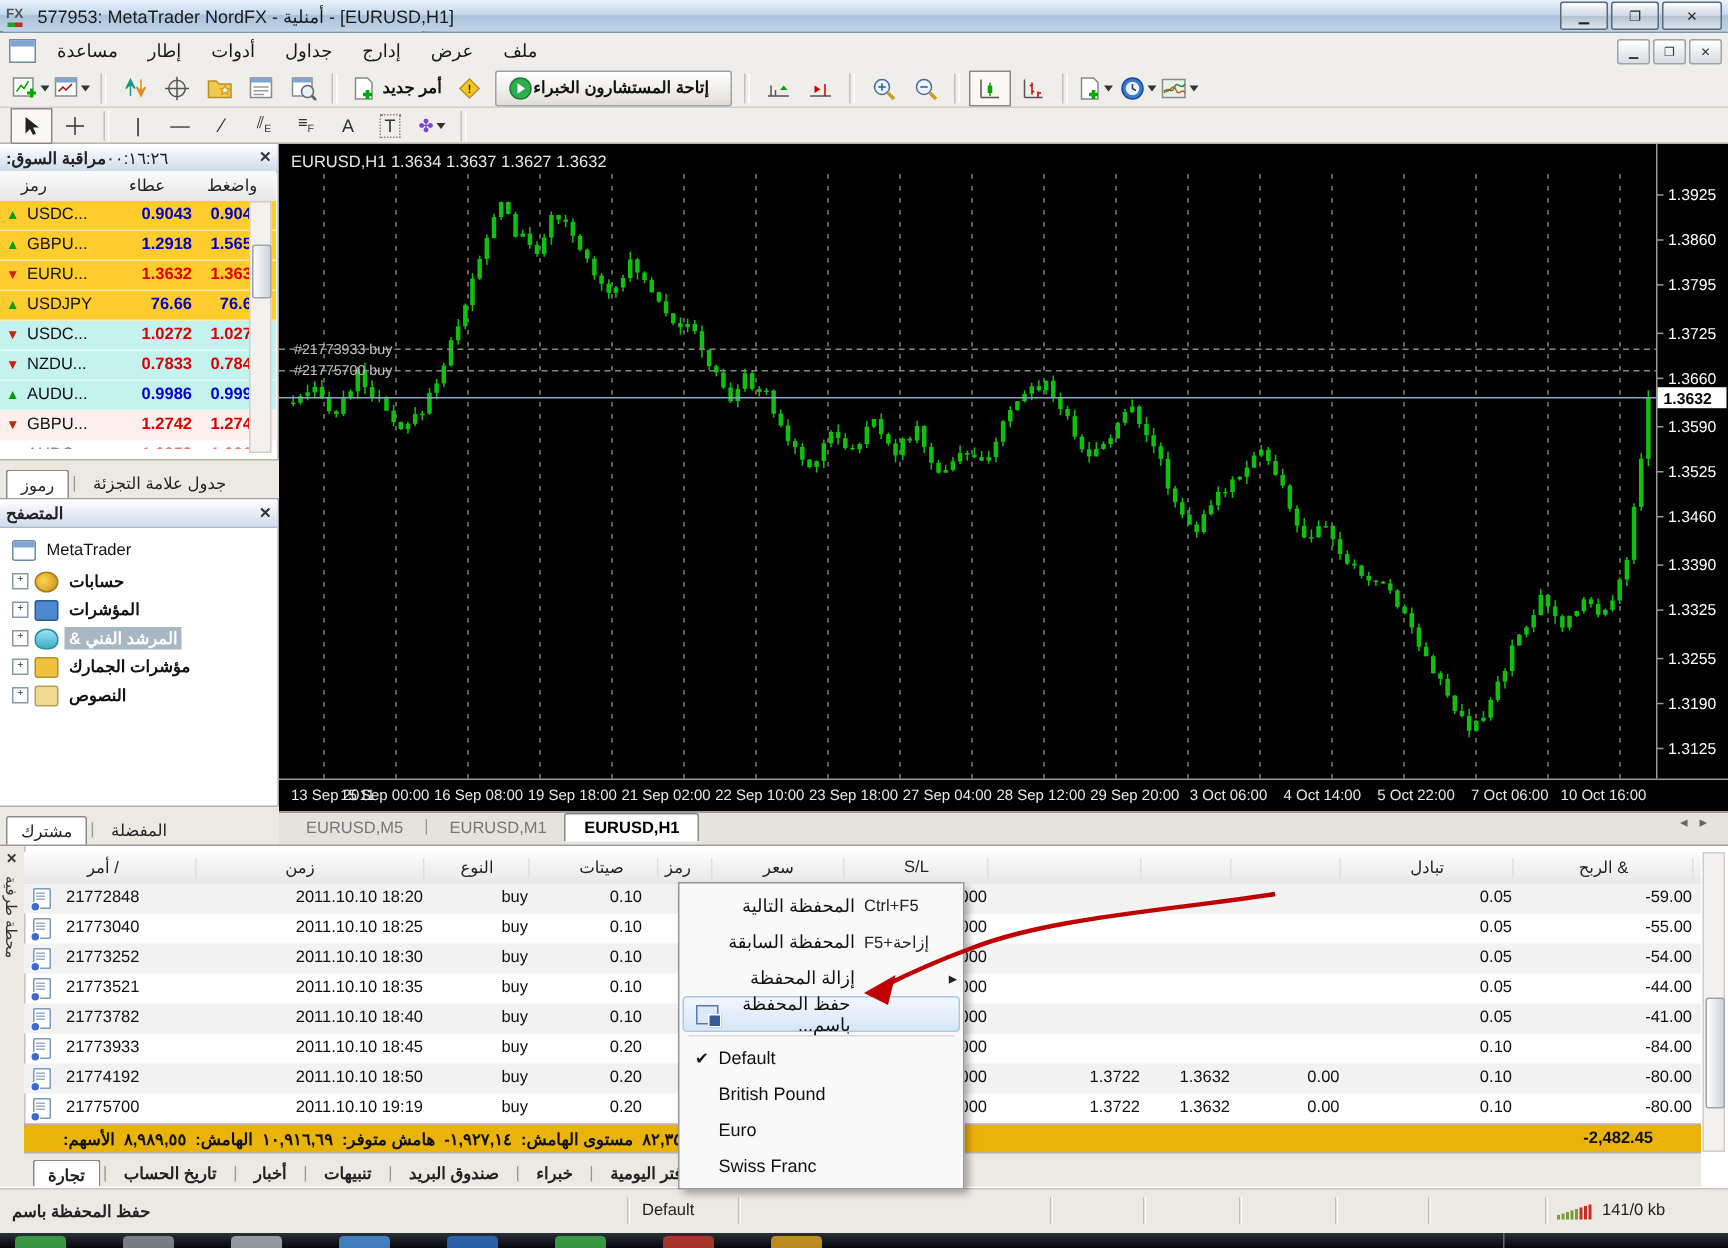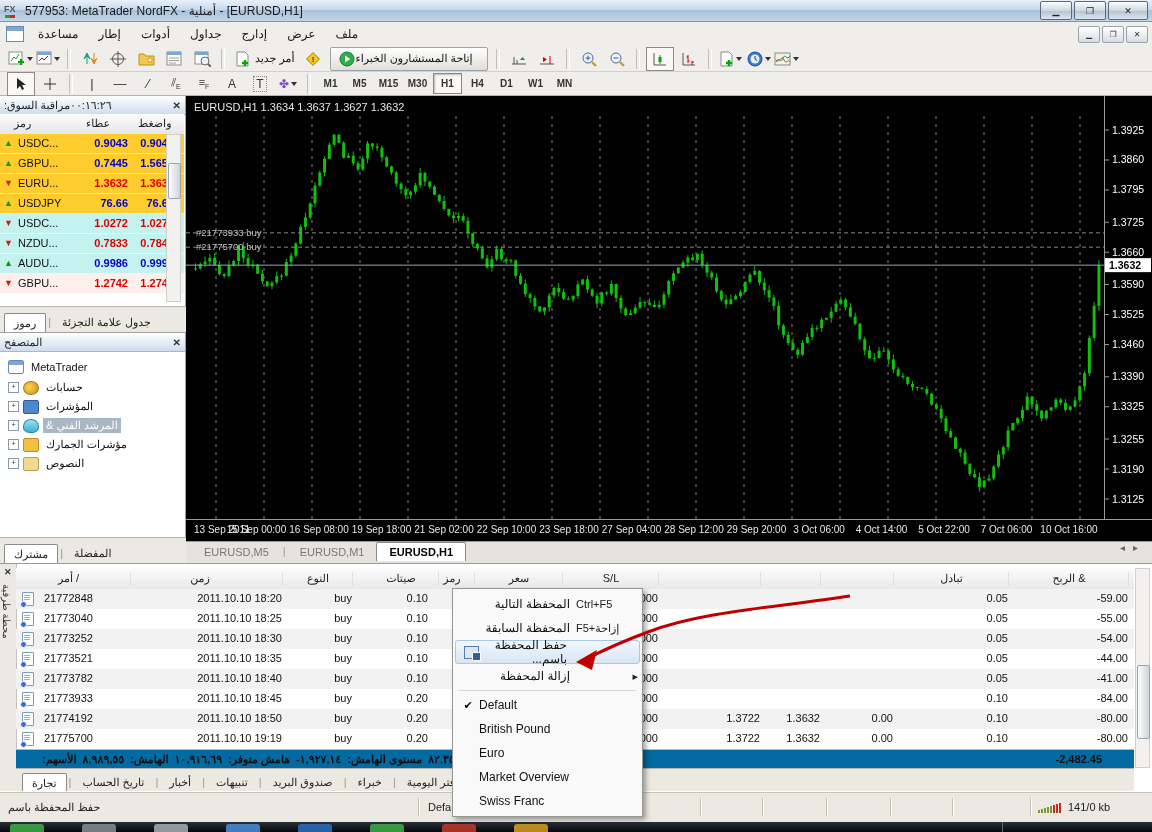--- a/index.html
+++ b/index.html
@@ -81,21 +81,21 @@
   #term-strip .x{position:absolute;top:3px;left:4px;font:bold 9px "Liberation Sans",sans-serif;color:#333;}
   #term-side-label{position:absolute;top:20px;left:1px;writing-mode:vertical-rl;font-size:10px;color:#333;}
   #term-header{position:absolute;left:16px;top:4px;width:1118px;height:21px;background:linear-gradient(#fcfcfc,#e8e8e8);border-bottom:1px solid #c8c8c8;}
   .thcell{position:absolute;top:4px;font-size:11px;color:#222;text-align:center;border-right:1px solid #e0e0e0;height:14px;}
   .trow{position:absolute;left:16px;width:1118px;height:20px;}
   .trow.odd{background:#f2f2f2;}
   .tcell{position:absolute;top:3px;font-size:11px;color:#111;white-space:nowrap;}
   .ordico{position:absolute;left:6px;top:3px;width:10px;height:12px;background:#fff;border:1px solid #7a9ac0;border-radius:1px;}
   .ordico:after{content:"";position:absolute;left:1px;top:2px;width:6px;height:1px;background:#9ab0c8;box-shadow:0 2px 0 #9ab0c8,0 4px 0 #9ab0c8;}
   .ordico:before{content:"";position:absolute;left:-3px;bottom:-3px;width:5px;height:5px;border-radius:50%;background:#3a6ad4;border:1px solid #fff;z-index:1;}
-  #term-summary{position:absolute;left:16px;top:185px;width:1118px;height:19px;background:#0369a1;border-top:1px solid #b8b8b8;
+  #term-summary{position:absolute;left:16px;top:185px;width:1118px;height:19px;background:#eab308;border-top:1px solid #b8b8b8;
     display:flex;align-items:center;font-weight:bold;font-size:11px;color:#111;}
   #term-summary .seg{margin-left:6px;white-space:nowrap;}
   .num{direction:ltr;unicode-bidi:bidi-override;}
   #summary-profit{position:absolute;right:32px;top:3px;font-weight:bold;}
   #red-dl{position:absolute;left:18px;top:187px;width:14px;height:14px;border:1px solid #aaa;background:#f4f4f4;
     color:#c00;font:bold 10px/13px "Liberation Sans",sans-serif;text-align:center;}
   #term-tabs{position:absolute;left:16px;top:204px;width:1118px;height:24px;background:#ece9e2;border-top:1px solid #b8b4ac;
     display:flex;align-items:flex-end;padding-left:6px;box-sizing:border-box;}
   #term-scroll{position:absolute;right:2px;top:4px;width:15px;height:200px;background:#f2f1ef;border:1px solid #d0cec8;box-sizing:border-box;}
   #term-scroll .thumb{position:absolute;left:1px;top:96px;width:11px;height:72px;background:linear-gradient(90deg,#fdfdfd,#cfd4da);border:1px solid #9aa4ae;border-radius:2px;}
@@ -118,21 +118,21 @@
   .citem.eng .clabel{text-align:left;direction:ltr;}
   .csep{height:1px;background:#d8d8d8;margin:2px 6px;}
   .saveico{width:13px;height:11px;border:1px solid #5a7ab0;background:#dce8f8;position:relative;}
   .saveico:after{content:"";position:absolute;right:-3px;bottom:-3px;width:7px;height:7px;background:#3a5a9a;border:1px solid #fff;}
   .chk{font-size:11px;color:#111;}
   
   #callout{left:722px;top:574px;width:283px;height:138px;background:#fff;border:2px solid #17365d;
     box-shadow:4px 5px 7px rgba(0,0,0,.35);z-index:55;display:flex;align-items:center;justify-content:center;box-sizing:border-box;}
   #callout .txt{direction:rtl;text-align:center;font-weight:bold;font-size:15px;color:#000;line-height:1.7;padding:0 14px;}
   #arrow-svg{left:0;top:0;width:1152px;height:832px;pointer-events:none;z-index:54;}
-  .rtl{direction:rtl;}
+  .rtl{direction:rtl;font-weight:bold;}
 </style>
 </head>
 <body>
 
 <div id="win">
 
   <div id="titlebar" class="abs">
     <span id="fx-icon">FX</span>
     <span id="title-text">577953: MetaTrader NordFX - أمنلية - [EURUSD,H1]</span>
     <span style="margin-left:auto;display:flex;">
@@ -337,21 +337,20 @@
         <span class="glyph" style="font-size:12px">A</span>
       </span>
     <span class="tbtn">
         <span class="glyph" style="font-size:12px;border:1px dotted #888;padding:0 2px">T</span>
       </span>
     <span class="tbtn">
         <span class="glyph" style="font-size:12px;color:#7a4acd">✤</span>
         <span class="caret"></span>
       </span>
     <span class="tsep"></span>
-    <span id="tf-box"><span class="tf">M1</span><span class="tf">M5</span><span class="tf">M15</span><span class="tf">M30</span><span class="tf active">H1</span><span class="tf">H4</span><span class="tf">D1</span><span class="tf">W1</span><span class="tf">MN</span></span>
   </div>
 
   <div id="marketwatch" class="abs">
     <div class="panel-title">
       <span class="rtl">مراقبة السوق:</span>
       <span class="num" style="margin-right:4px">٠٠:١٦:٢٦</span>
       <span class="x">✕</span>
     </div>
     <div id="mw-header">
       <span style="left:14px">رمز</span>
@@ -361,21 +360,21 @@
     <div id="mw-rows">
         <div class="mwrow" style="top: 38px; background: rgb(255, 204, 46);">
           <span class="ar" style="color: rgb(0, 160, 0);">▲</span>
           <span class="sym" style="color: rgb(17, 17, 17);">USDC...</span>
           <span class="bid" style="color: rgb(0, 0, 204);">0.9043</span>
           <span class="ask" style="color: rgb(0, 0, 204);">0.9047</span>
         </div>
         <div class="mwrow" style="top: 58px; background: rgb(255, 204, 46);">
           <span class="ar" style="color: rgb(0, 160, 0);">▲</span>
           <span class="sym" style="color: rgb(17, 17, 17);">GBPU...</span>
-          <span class="bid" style="color: rgb(0, 0, 204);">0.7445</span>
+          <span class="bid" style="color: rgb(0, 0, 204);">1.2918</span>
           <span class="ask" style="color: rgb(0, 0, 204);">1.5657</span>
         </div>
         <div class="mwrow" style="top: 78px; background: rgb(255, 204, 46);">
           <span class="ar" style="color: rgb(204, 34, 0);">▼</span>
           <span class="sym" style="color: rgb(17, 17, 17);">EURU...</span>
           <span class="bid" style="color: rgb(221, 0, 0);">1.3632</span>
           <span class="ask" style="color: rgb(221, 0, 0);">1.3635</span>
         </div>
         <div class="mwrow" style="top: 98px; background: rgb(255, 204, 46);">
           <span class="ar" style="color: rgb(0, 160, 0);">▲</span>
@@ -1109,53 +1108,49 @@
       <div class="citem">
         <span class="icon-col"></span>
         <span class="clabel" dir="rtl">المحفظة التالية</span>
         <span class="cshort" dir="rtl">Ctrl+F5</span>
       </div>
       <div class="citem">
         <span class="icon-col"></span>
         <span class="clabel" dir="rtl">المحفظة السابقة</span>
         <span class="cshort" dir="rtl">إزاحة+F5</span>
       </div>
+      <div class="citem">
+        <span class="icon-col"></span>
+        <span class="clabel" dir="rtl">إزالة المحفظة</span>
+        <span class="cshort" style="text-align: right;">▸</span>
+      </div>
       <div class="citem hl">
         <span class="icon-col">
           <span class="saveico"></span>
         </span>
         <span class="clabel" dir="rtl">حفظ المحفظة باسم...</span>
         <span class="cshort"></span>
       </div>
-      <div class="citem">
-        <span class="icon-col"></span>
-        <span class="clabel" dir="rtl">إزالة المحفظة</span>
-        <span class="cshort" style="text-align: right;">▸</span>
-      </div>
       <div class="csep"></div>
       <div class="citem eng">
         <span class="icon-col">
           <span class="chk">✔</span>
         </span>
         <span class="clabel">Default</span>
       </div>
       <div class="citem eng">
         <span class="icon-col"></span>
         <span class="clabel">British Pound</span>
       </div>
       <div class="citem eng">
         <span class="icon-col"></span>
         <span class="clabel">Euro</span>
       </div>
       <div class="citem eng">
         <span class="icon-col"></span>
-        <span class="clabel">Market Overview</span>
-      </div>
-      <div class="citem eng">
-        <span class="icon-col"></span>
         <span class="clabel">Swiss Franc</span>
       </div>
     </div>
 
   <svg id="arrow-svg" class="abs">
     <path d="M 850 596 C 770 608, 700 612, 648 632 C 618 643, 600 652, 588 658" fill="none" stroke="#c00000" stroke-width="3"></path>
     <polygon points="576,662 597,650 592,670" fill="#c00000"></polygon>
   </svg>
 
   <div id="callout">

